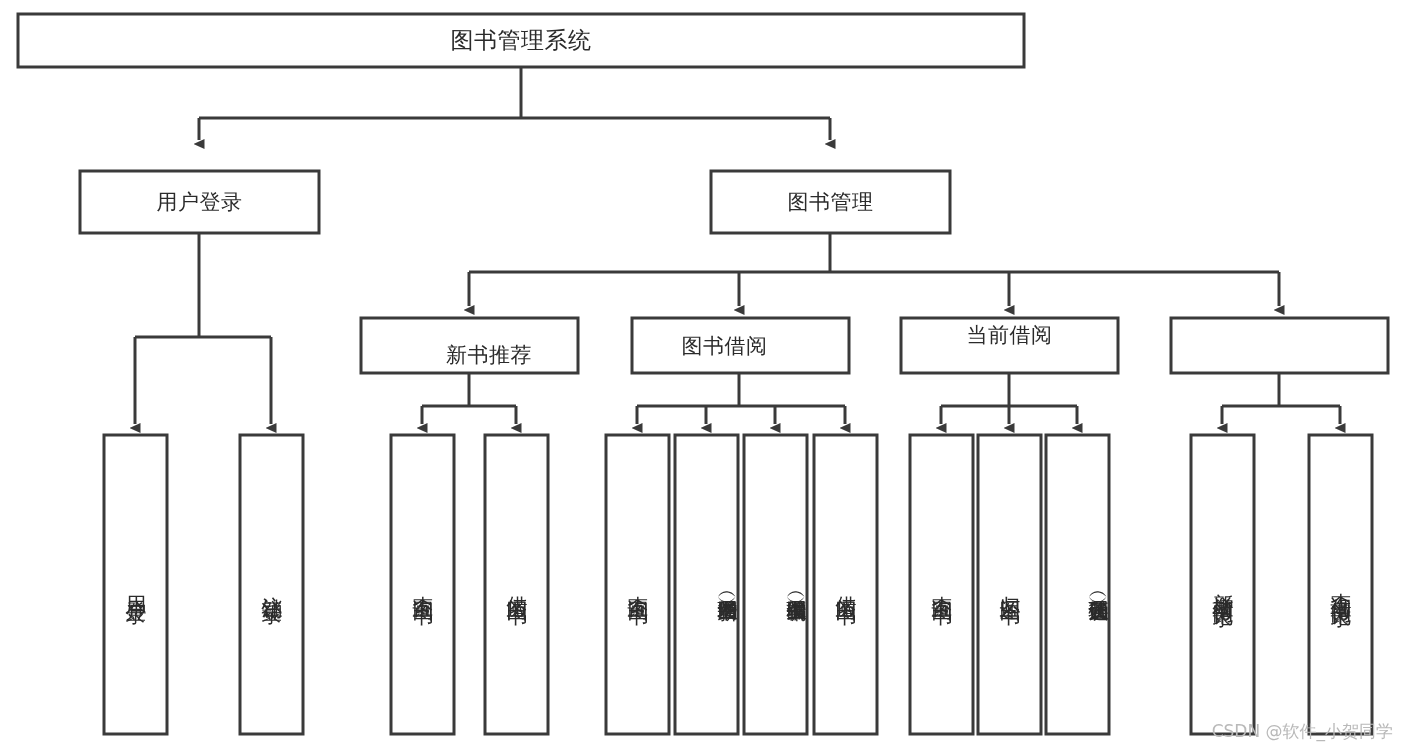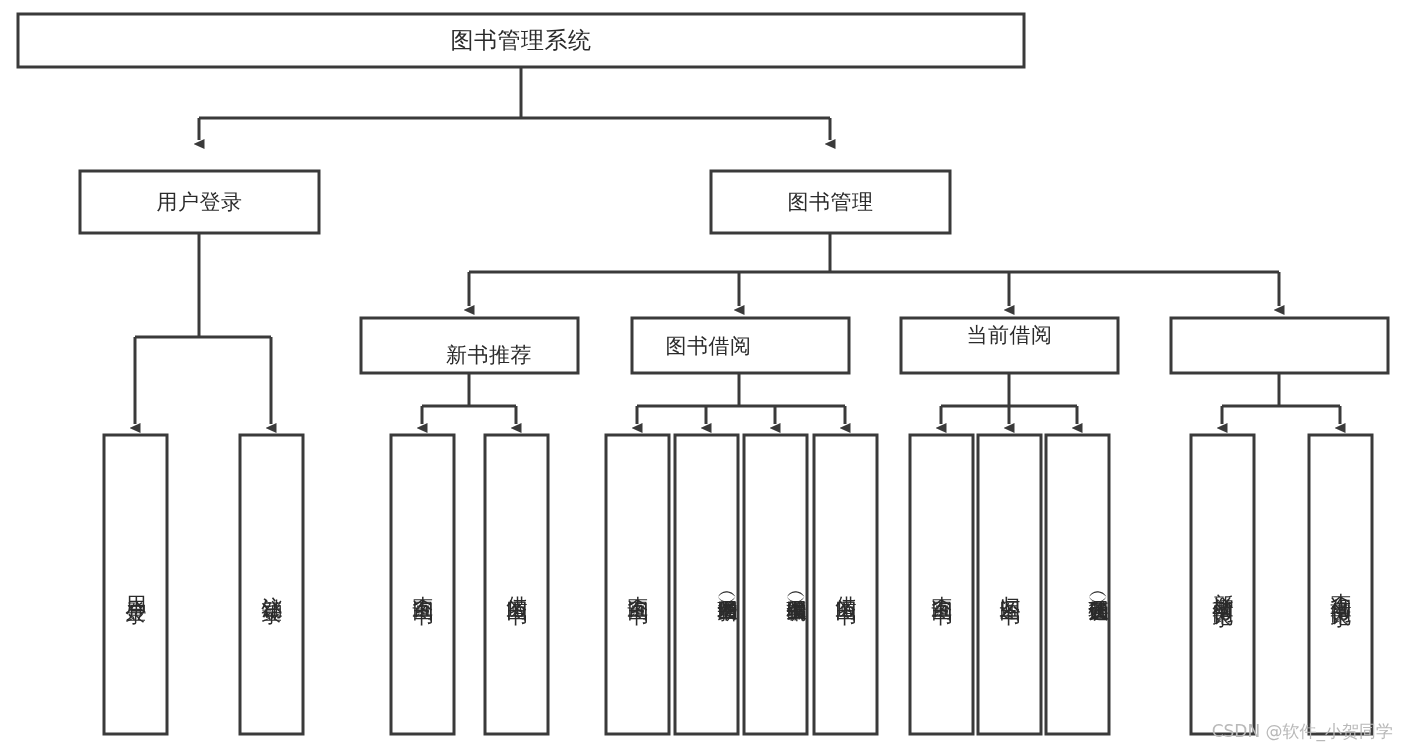--- a/index.html
+++ b/index.html
@@ -161,21 +161,21 @@
     <rect class="node-box" x="1191" y="435" width="63" height="299"></rect>
     <rect class="node-box" x="1309" y="435" width="63" height="299"></rect>
   </svg>
 
   <div class="h-label" style="left:18px; top:14px; width:1006px; height:53px; font-size:23px;border-radius:24px;">图书管理系统</div>
 
   <div class="h-label" style="left:80px; top:171px; width:239px; height:62px;">用户登录</div>
   <div class="h-label" style="left:711px; top:171px; width:239px; height:62px;">图书管理</div>
 
   <div class="h-label" style="left:361px; top:318px; width:256px; height:55px;margin-top:9px;">新书推荐</div>
-  <div class="h-label" style="left:600px; top:318px; width:217px; height:55px;">图书借阅</div>
+  <div class="h-label" style="left:616px; top:318px; width:217px; height:55px;">图书借阅</div>
   <div class="h-label" style="left:901px; top:307px; width:217px; height:55px;">当前借阅</div>
 
   <div class="v-label" style="left:104px; top:435px; width:63px; height:299px;">用户登录</div>
   <div class="v-label" style="left:240px; top:435px; width:63px; height:299px;">注销登录</div>
 
   <div class="v-label" style="left:391px; top:435px; width:63px; height:299px;">查询图书</div>
   <div class="v-label" style="left:485px; top:435px; width:63px; height:299px;">借阅图书</div>
 
   <div class="v-label" style="left:606px; top:435px; width:63px; height:299px;">查询图书</div>
   <div class="v-label tight" style="left:675px; top:441px; width:63px; height:288px; align-items:flex-start;">新增图书（管理员）</div>

